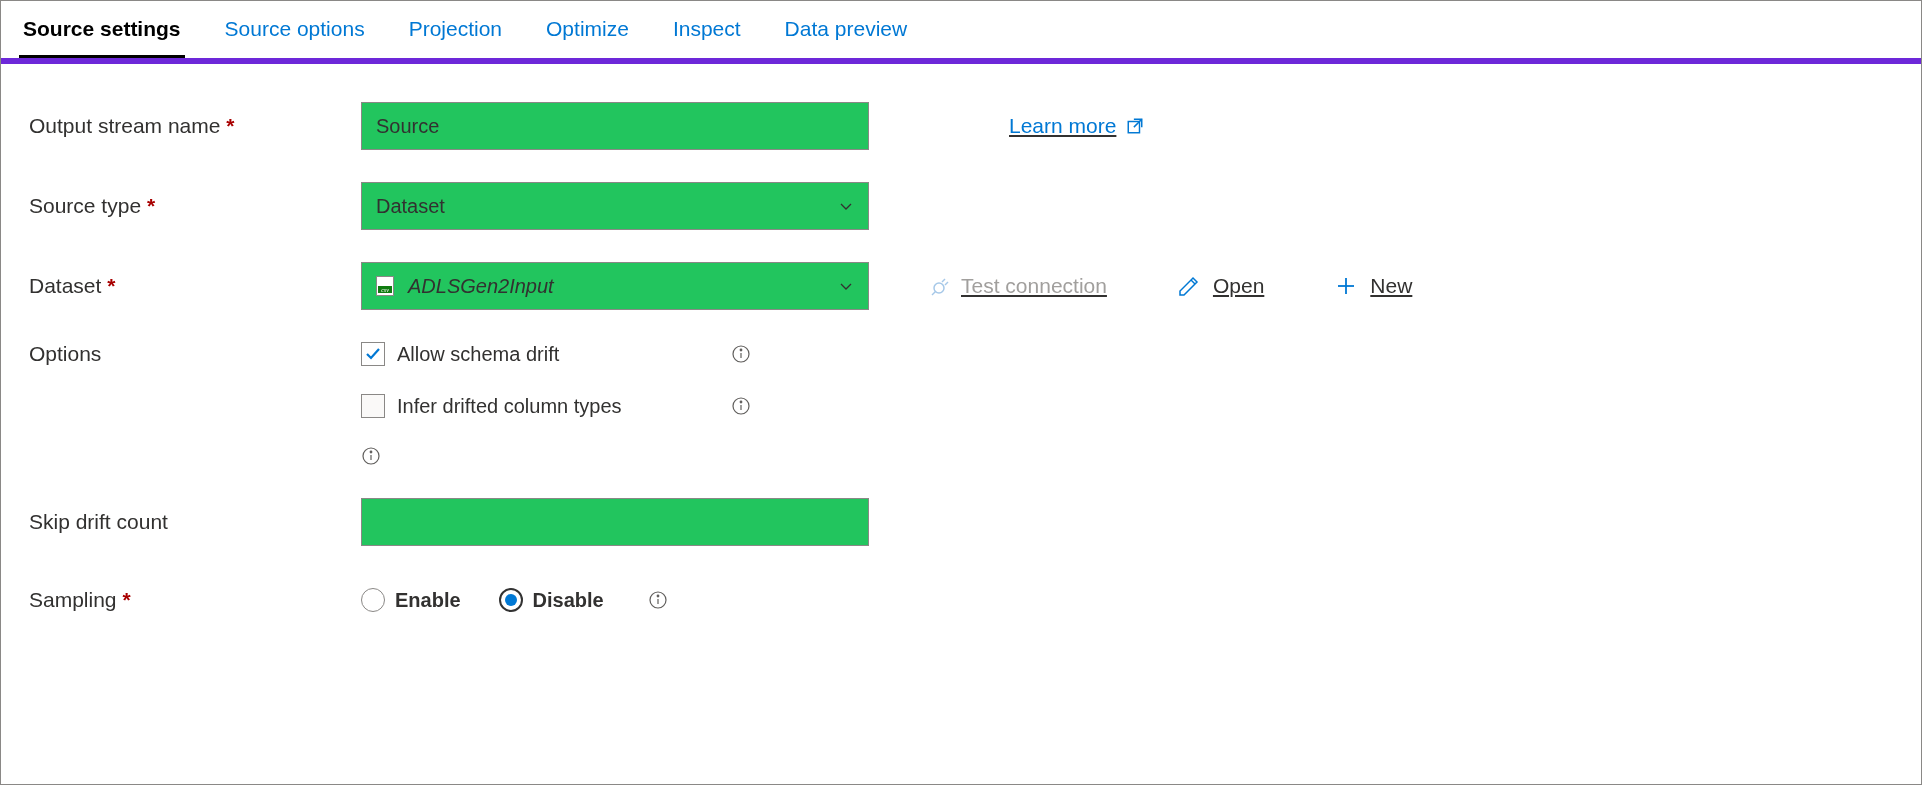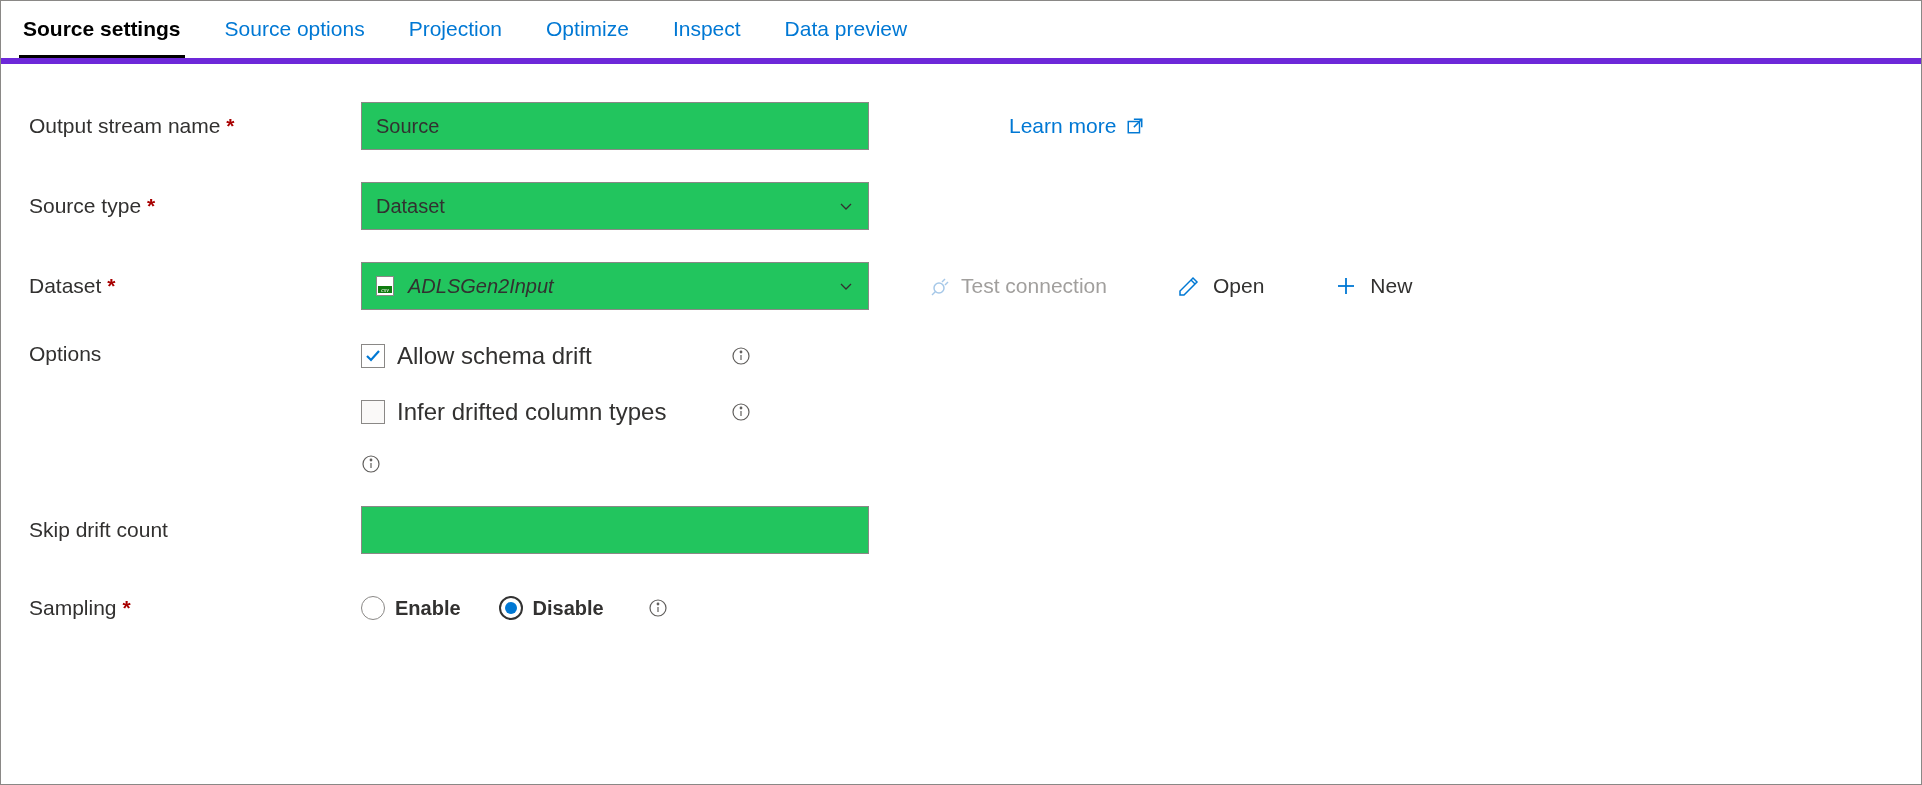--- a/index.html
+++ b/index.html
@@ -73,20 +73,21 @@
       flex-shrink: 0;
     }
     .chevron {
       flex-shrink: 0;
     }
     .aux-cell {
       display: flex;
       align-items: center;
       gap: 48px;
       padding-left: 140px;
+      text-decoration: underline;
     }
     .aux-cell.dataset { padding-left: 60px; gap: 70px;}
     .link {
       color: #0078d4;
       font-size: 21px;
       cursor: pointer;
       display: flex;
       align-items: center;
       gap: 10px;
     }
@@ -103,21 +104,21 @@
     .icon-btn.disabled svg { color: #a6c8e8; }
     .options-col {
       display: flex;
       flex-direction: column;
       gap: 28px;
     }
     .checkbox-row {
       display: flex;
       align-items: center;
       gap: 12px;
-      font-size: 24px;
+      font-size: 20px;
     }
     .checkbox {
       width: 24px;
       height: 24px;
       border: 1px solid #8a8886;
       display: flex;
       align-items: center;
       justify-content: center;
       cursor: pointer;
     }

